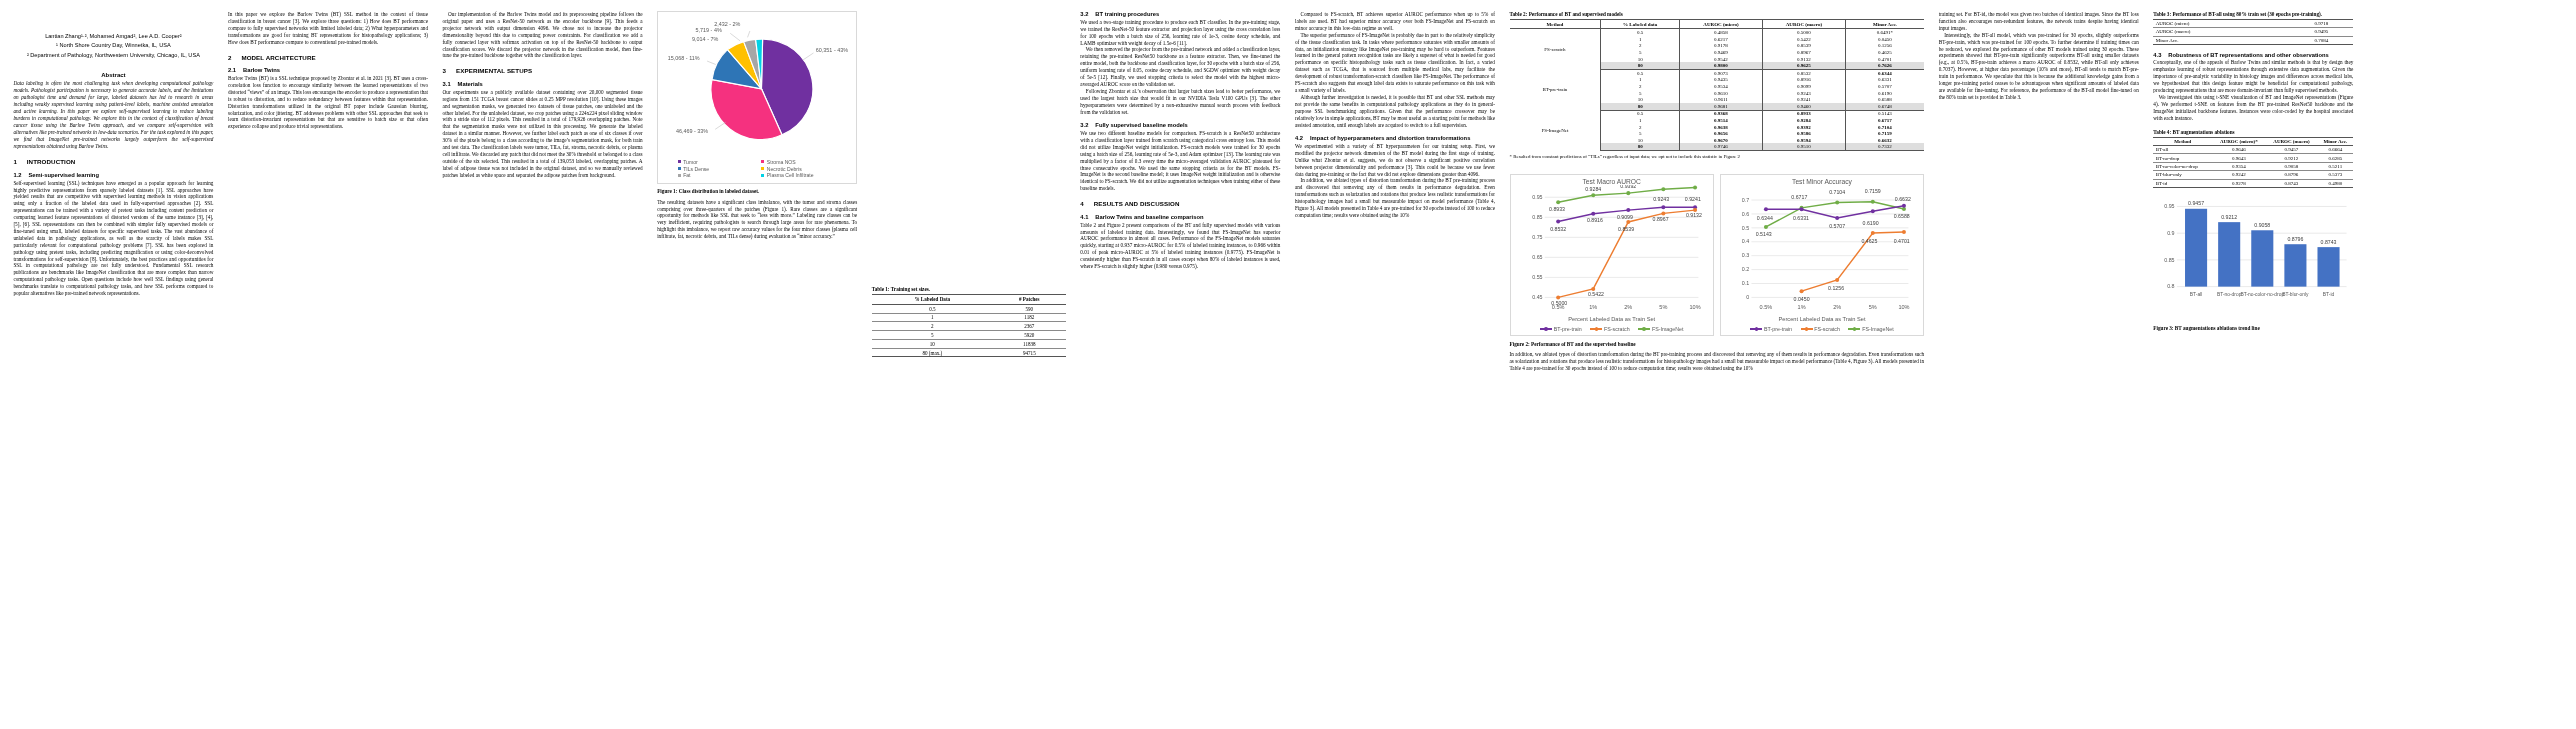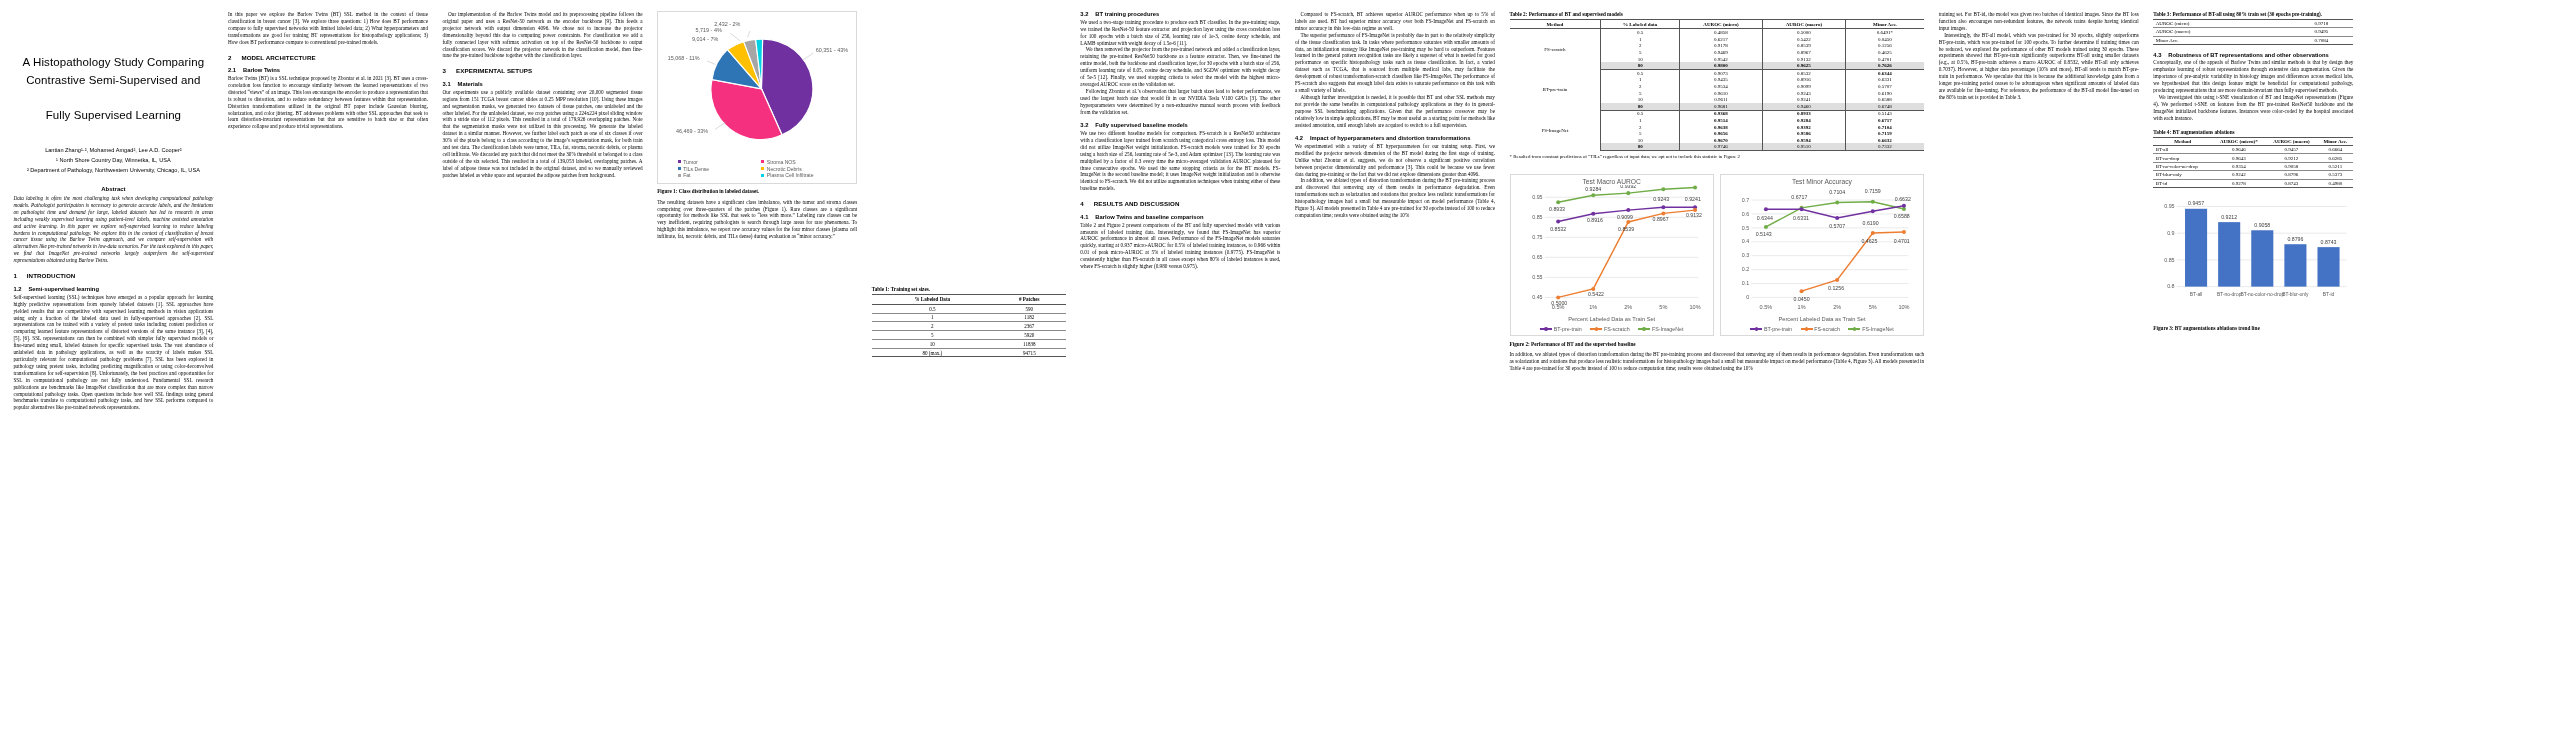--- a/index.html
+++ b/index.html
@@ -147,24 +147,20 @@
   
   .bc-wrap { position:relative; }
 </style>
 </head>
 <body>
 
 <div class="page">
 <div class="cols">
 
   <div class="col">
-    <div class="title">
-      <span>A Histopathology Study Comparing Contrastive Semi-Supervised and</span><br><br>
-      <span>Fully Supervised Learning</span>
-    </div>
     <div class="authors">
       <div>Lantian Zhang¹·², Mohamed Amgad², Lee A.D. Cooper²</div>
       <div>¹ North Shore Country Day, Winnetka, IL, USA</div>
       <div>² Department of Pathology, Northwestern University, Chicago, IL, USA</div>
     </div>
     <div class="abs-h">Abstract</div>
     <p class="abs">Data labeling is often the most challenging task when developing computational pathology models. Pathologist participation is necessary to generate accurate labels, and the limitations on pathologist time and demand for large, labeled datasets has led to research in areas including weakly supervised learning using patient-level labels, machine assisted annotation and active learning. In this paper we explore self-supervised learning to reduce labeling burdens in computational pathology. We explore this in the context of classification of breast cancer tissue using the Barlow Twins approach, and we compare self-supervision with alternatives like pre-trained networks in low-data scenarios. For the task explored in this paper, we find that ImageNet pre-trained networks largely outperform the self-supervised representations obtained using Barlow Twins.</p>
 
     <h2 class="sec">
       <span class="num">1</span><span>INTRODUCTION</span>

